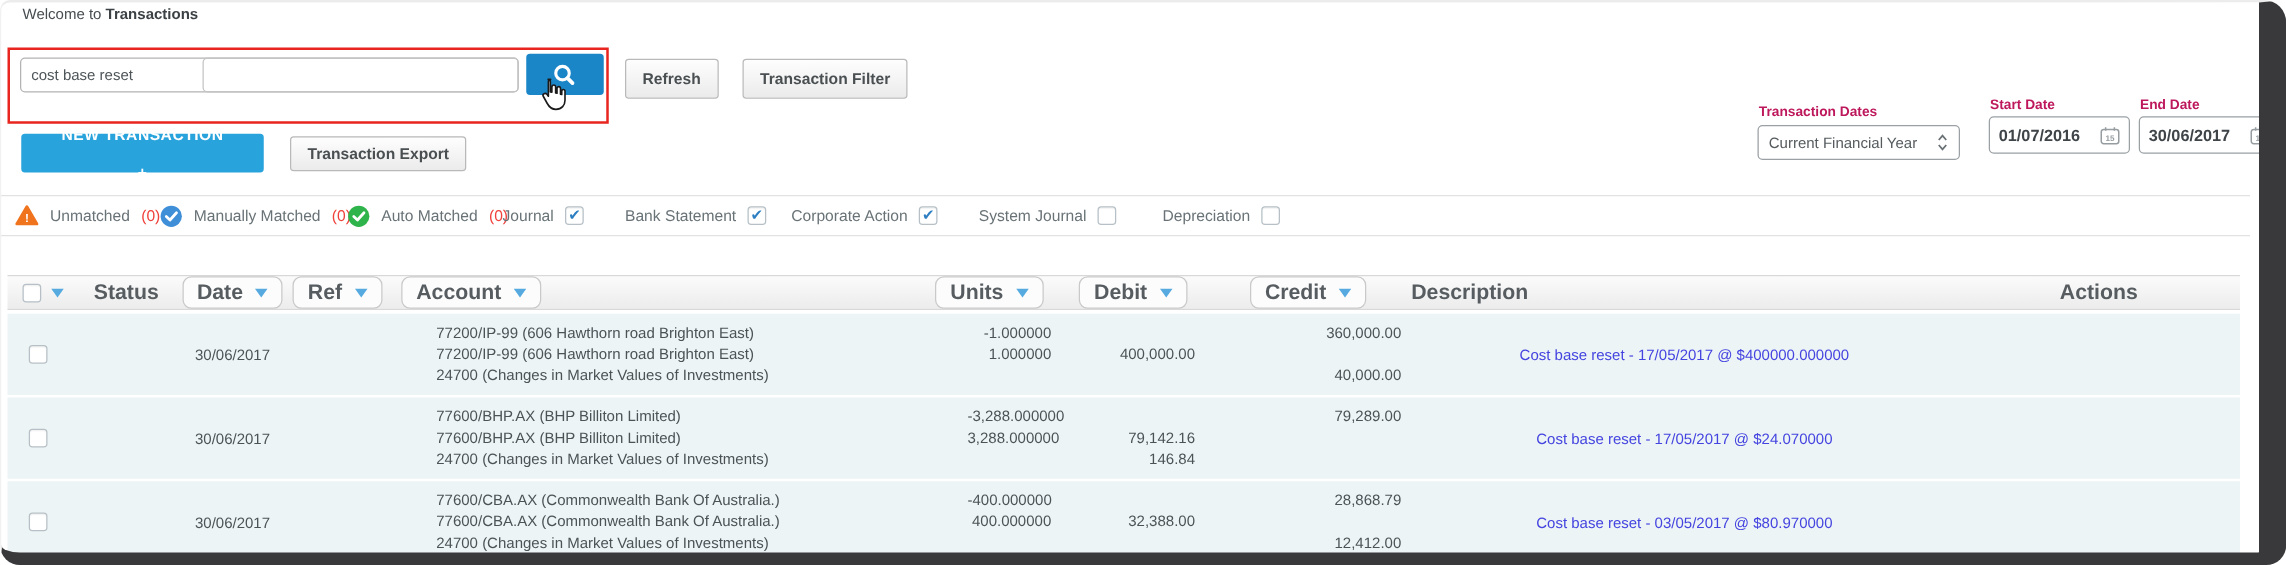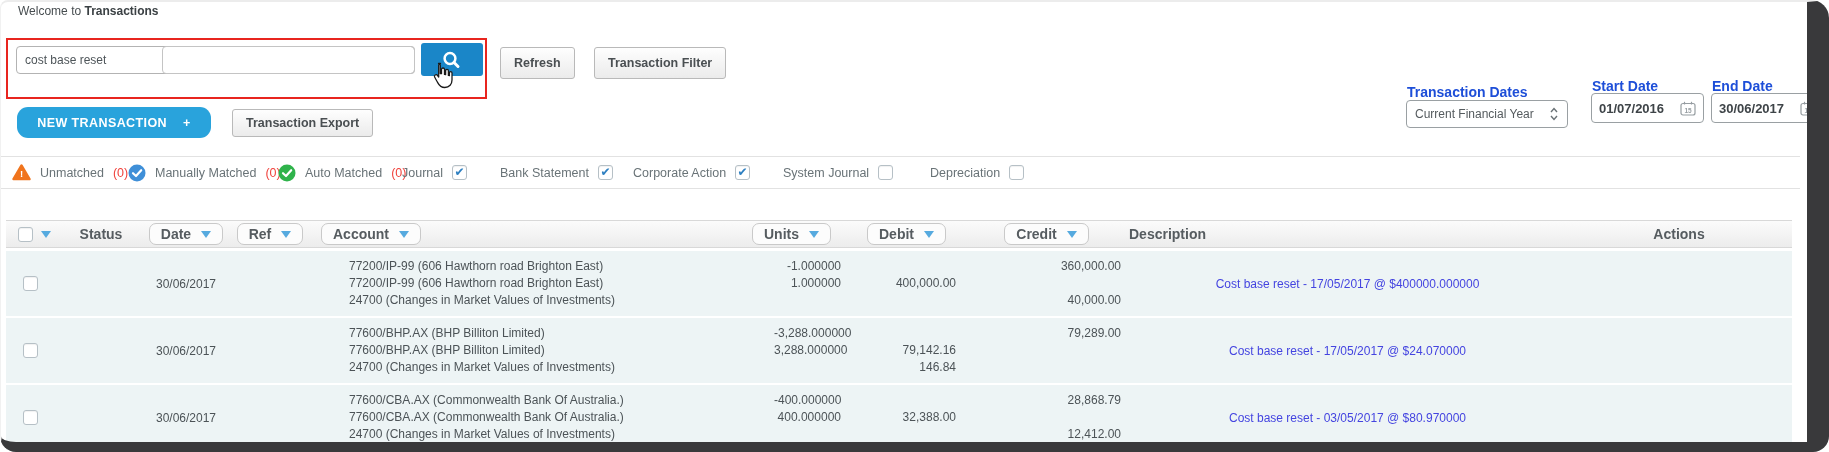--- a/index.html
+++ b/index.html
@@ -23,24 +23,24 @@
                 border:none; border-radius:3px; display:flex; align-items:center; justify-content:center; cursor:pointer; }
   .cursor { position:absolute; left:429px; top:61px; z-index:60; }
 
   .grey-btn { position:absolute; height:32px; padding:0 13px; background:linear-gradient(#fefefe,#ebebeb);
               border:1px solid #b9b9b9; border-radius:3px; font-size:12.5px; font-weight:bold; color:#4a4f52;
               cursor:pointer; font-family:inherit; }
   .btn-refresh { left:500px; top:47px; }
   .btn-filter  { left:594px; top:47px; }
   .btn-export  { left:232px; top:109px; height:28px; }
   .new-btn { position:absolute; left:17px; top:107px; width:194px; height:31px; background:#29a3dc; color:#fff;
-             border:none; border-radius:11px; font-weight:bold; font-size:12.5px; letter-spacing:.4px;
-             display:flex; align-items:center; justify-content:center; gap:16px; cursor:pointer; font-family:inherit; }
-
-  .ctl-label { position:absolute; font-size:14px; font-weight:bold; color:#1d4ed8; }
+             border:none; border-radius:3px; font-weight:bold; font-size:12.5px; letter-spacing:.4px;
+             display:flex; align-items:center; justify-content:center; gap:16px; cursor:pointer; font-family:inherit;flex-direction:column; }
+
+  .ctl-label { position:absolute; font-size:11px; font-weight:bold; color:#be185d; }
   .lbl-tdates { left:1407px; top:84px; }
   .lbl-start  { left:1592px; top:78px; }
   .lbl-end    { left:1712px; top:78px; }
   .tdates-select { position:absolute; left:1406px; top:100px; width:162px; height:28px; border:1px solid #9aa0a3;
                    border-radius:4px; background:#fff; display:flex; align-items:center; justify-content:space-between;
                    padding:0 8px; font-size:12px; color:#555b5e; cursor:pointer; }
   .date-input { position:absolute; top:93px; width:113px; height:30px; border:1px solid #9aa0a3; border-radius:4px;
                 background:#fff; display:flex; align-items:center; justify-content:space-between; padding:0 7px;
                 font-size:13px; font-weight:bold; color:#3e4448; cursor:pointer; }
   .di-start { left:1591px; } .di-end { left:1711px; }
@@ -52,21 +52,21 @@
   .slabel { color:#697377; }
   .scount { color:#f0423c; }
 
   .cb { display:inline-block; width:15px; height:15px; border:1px solid #b6c0c6; border-radius:3px;
         background:#fff; position:relative; cursor:pointer; box-shadow:inset 0 1px 1px rgba(0,0,0,.06); }
   .cb.checked::after { content:"\2714"; position:absolute; left:1.5px; top:-1.5px; font-size:12px; color:#2d7fc1; }
 
   .table { position:absolute; left:6px; top:220px; width:1786px; }
   .thead { display:flex; align-items:center; height:28px; background:linear-gradient(#fbfbfb,#ececec);
            border-top:1px solid #d8d8d8; border-bottom:1px solid #d8d8d8;
-           font-size:14px; font-weight:bold; color:#565c60; }
+           font-size:17px; font-weight:bold; color:#565c60; }
   .hcell { display:flex; align-items:center; }
   .hbox { display:inline-flex; align-items:center; gap:10px; background:#fcfcfc; border:1px solid #c9c9c9;
           border-radius:7px; padding:2px 11px; cursor:pointer; }
   .sort-arrow { width:0; height:0; border-left:5px solid transparent; border-right:5px solid transparent;
                 border-top:7px solid #56aadf; }
   .c-sel{width:55px;} .c-status{width:80px;} .c-date{width:90px;} .c-ref{width:78px;}
   .c-acct{width:425px;} .c-units{width:115px;} .c-debit{width:115px;} .c-credit{width:165px;align-items:center;}
   .c-desc{width:437px;} .c-act{flex:1;}
   .hcell.c-sel{ padding-left:12px; gap:8px; }
   .hcell.c-status{ justify-content:center; }

